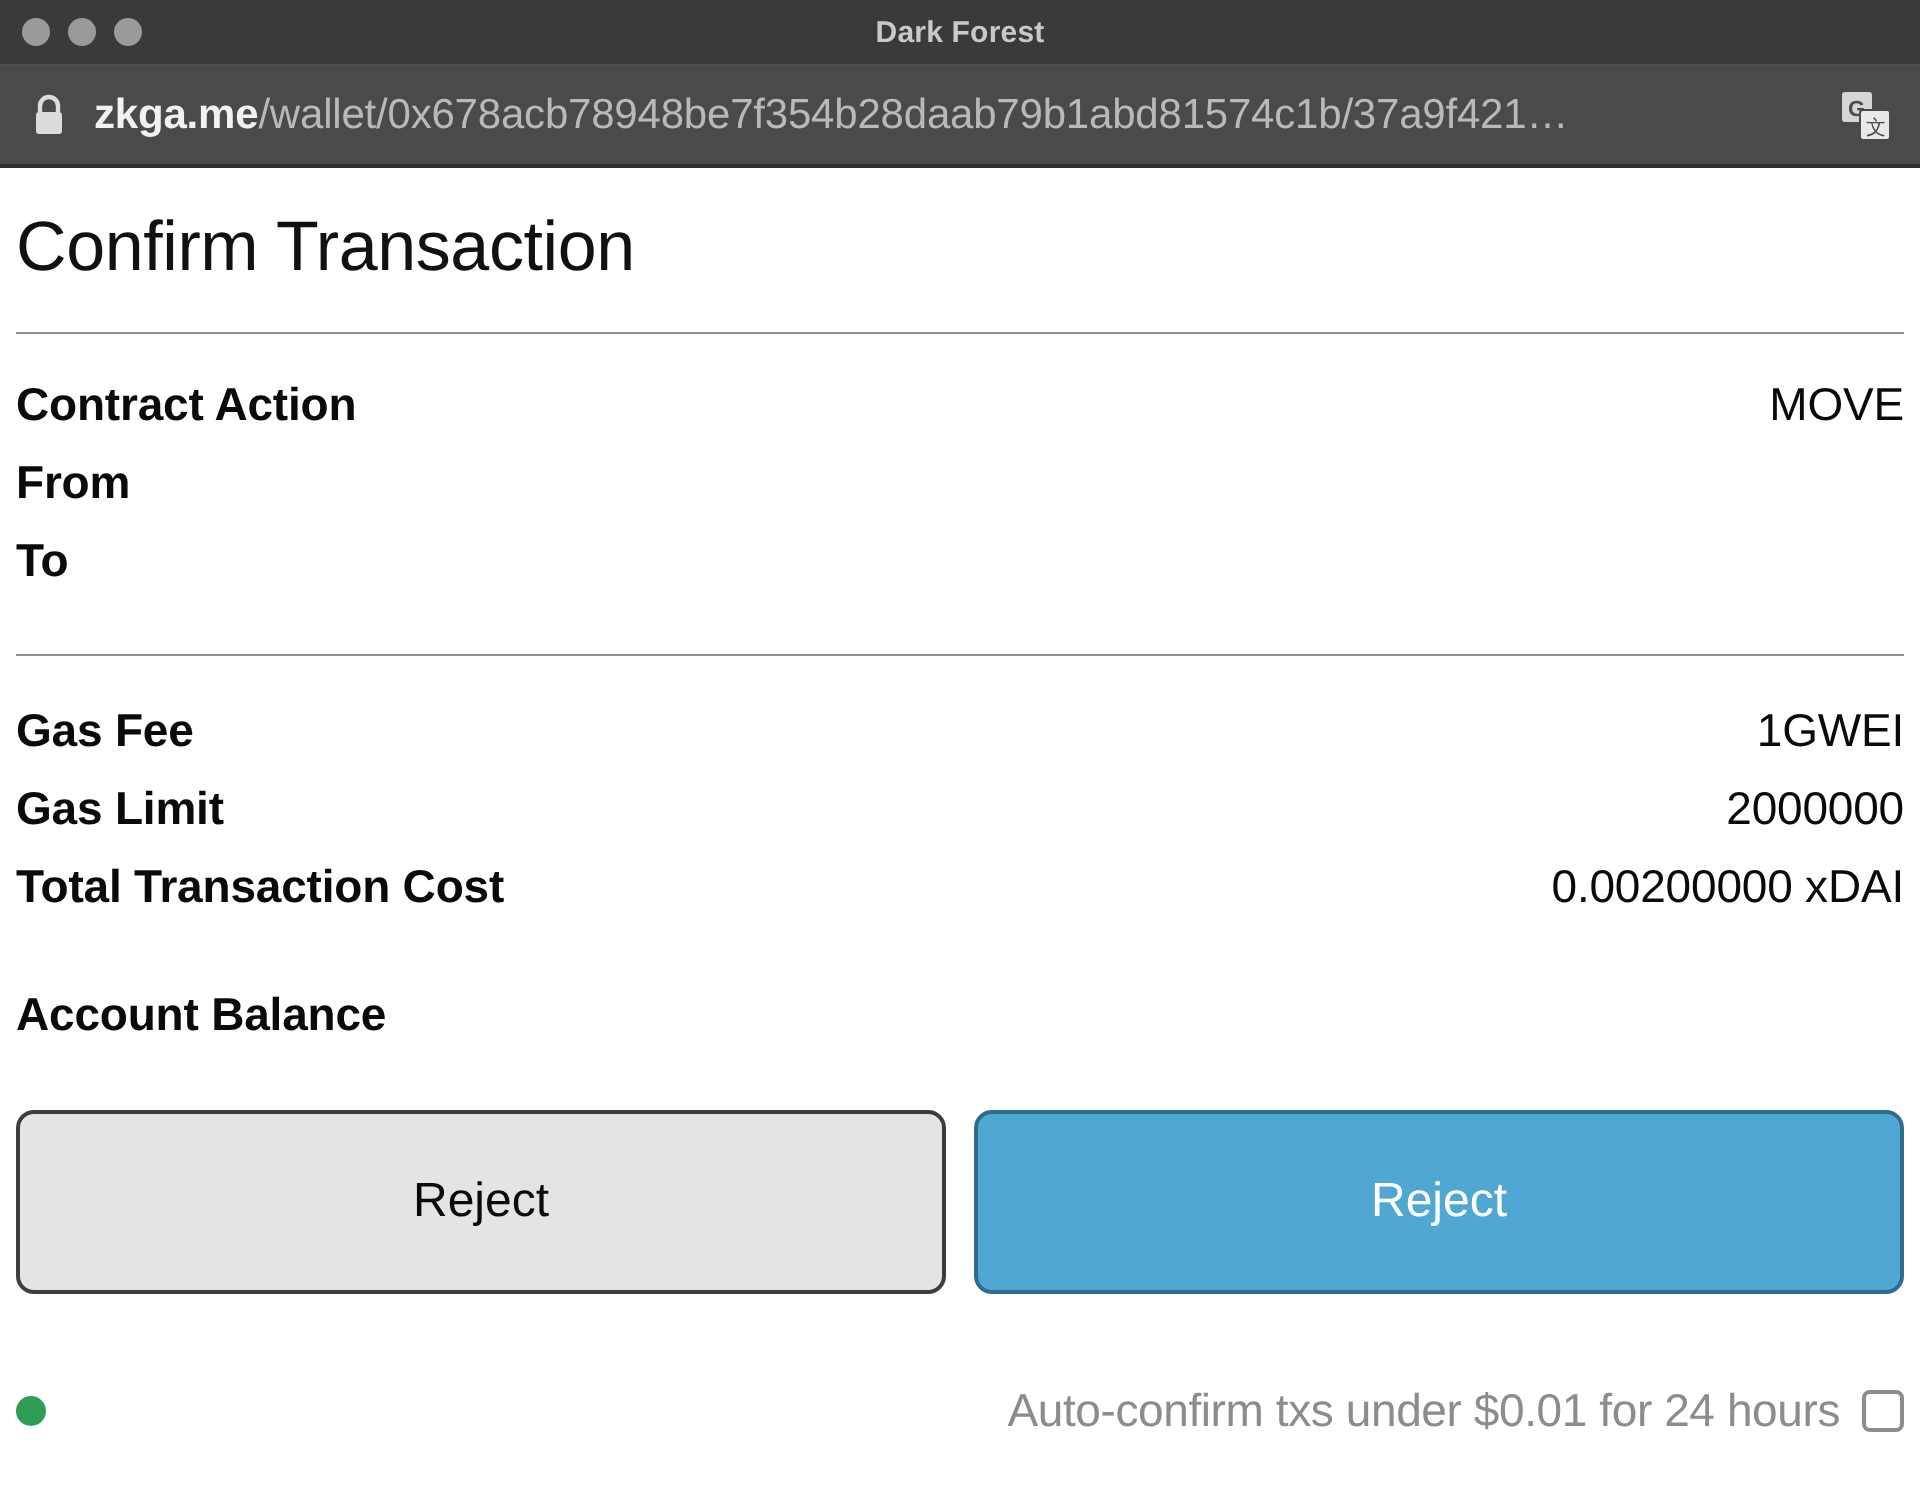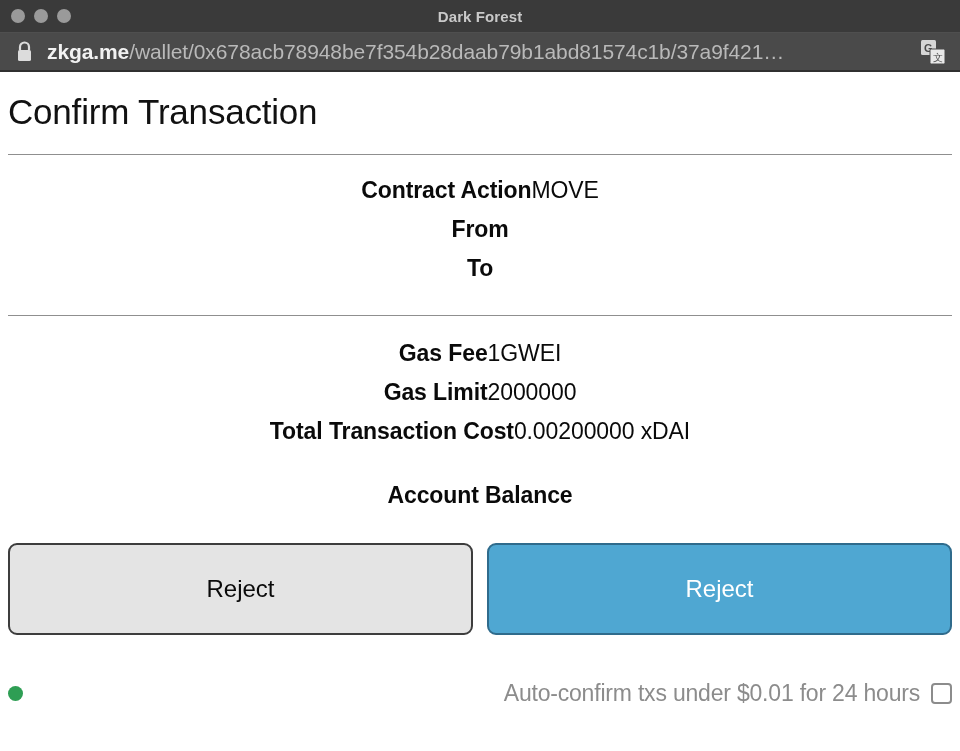--- a/index.html
+++ b/index.html
@@ -37,21 +37,21 @@
     left: 0; right: 0;
     text-align: center;
     font-size: 15px;
     font-weight: bold;
     color: #c9c9c9;
     letter-spacing: 0.1px;
     pointer-events: none;
   }
 
   .urlbar {
-    height: 40px;
+    height: 52px;
     background: #4a4a4a;
     display: flex;
     align-items: center;
     padding: 0 14px 0 16px;
     border-top: 1px solid #4f4f4f;
     border-bottom: 2px solid #303030;
   }
   .lock-icon {
     flex: 0 0 auto;
     width: 17px;
@@ -102,21 +102,21 @@
   }
 
   .section {
     padding: 22px 0 0 0;
   }
   .section.gas { padding-top: 24px; }
 
   .row {
     display: flex;
     align-items: baseline;
-    justify-content: center;
+    justify-content: space-between;
     height: 39px;
   }
   .row .label {
     font-size: 23px;
     font-weight: bold;
     color: #0a0a0a;
     letter-spacing: -0.1px;
   }
   .row .value {
     font-size: 23px;

